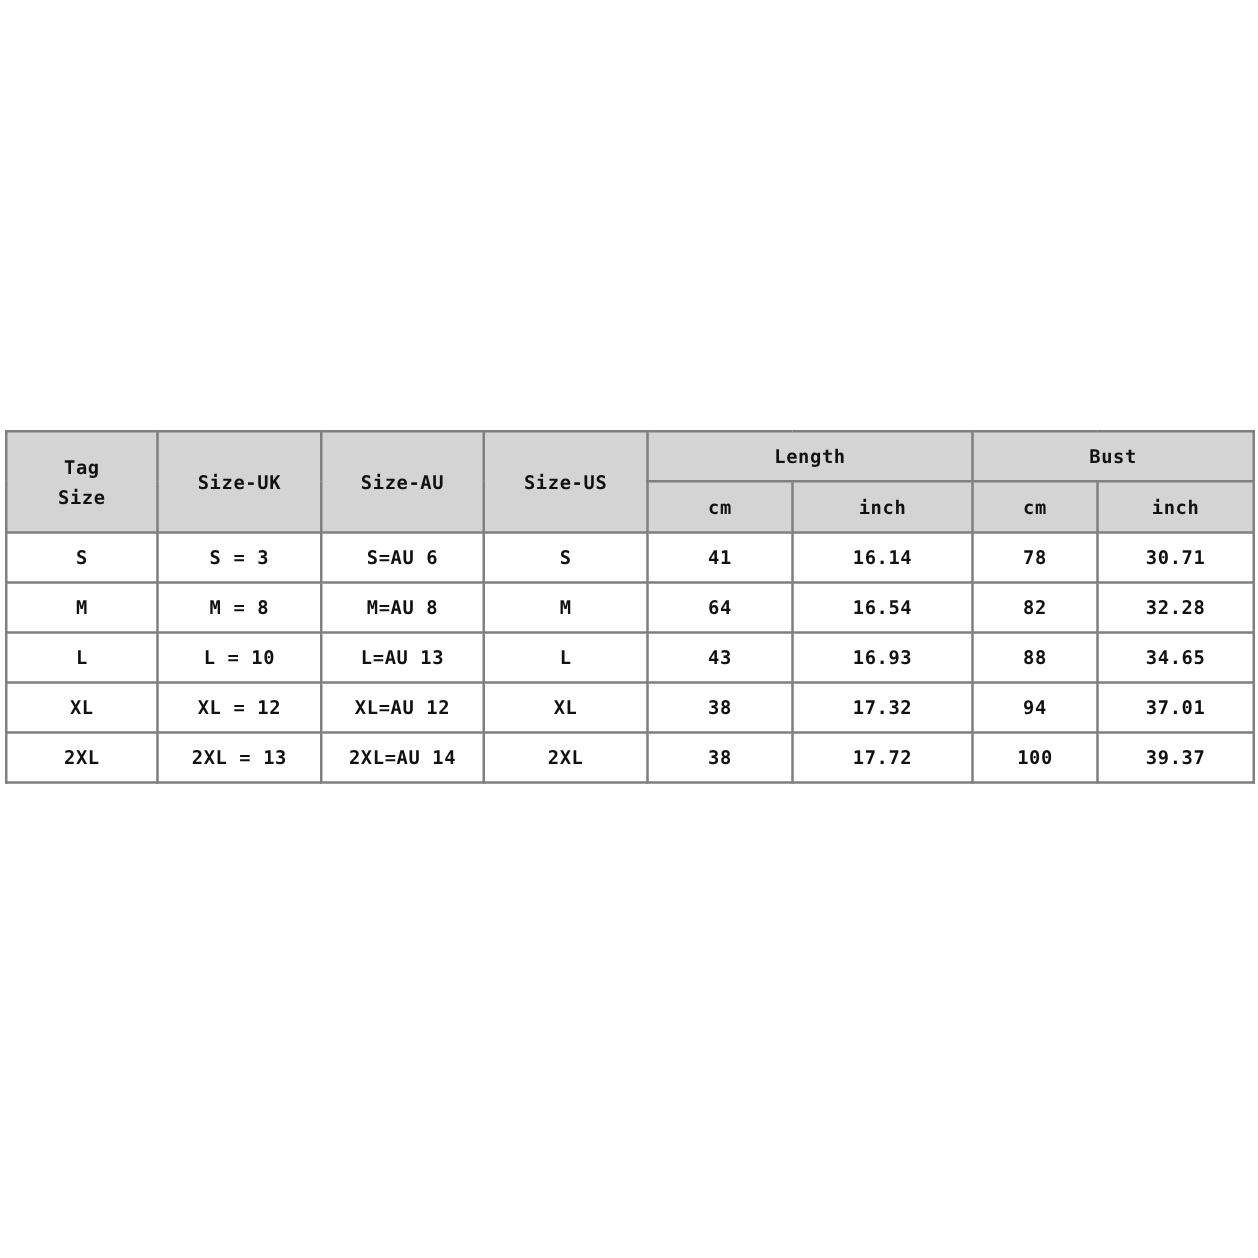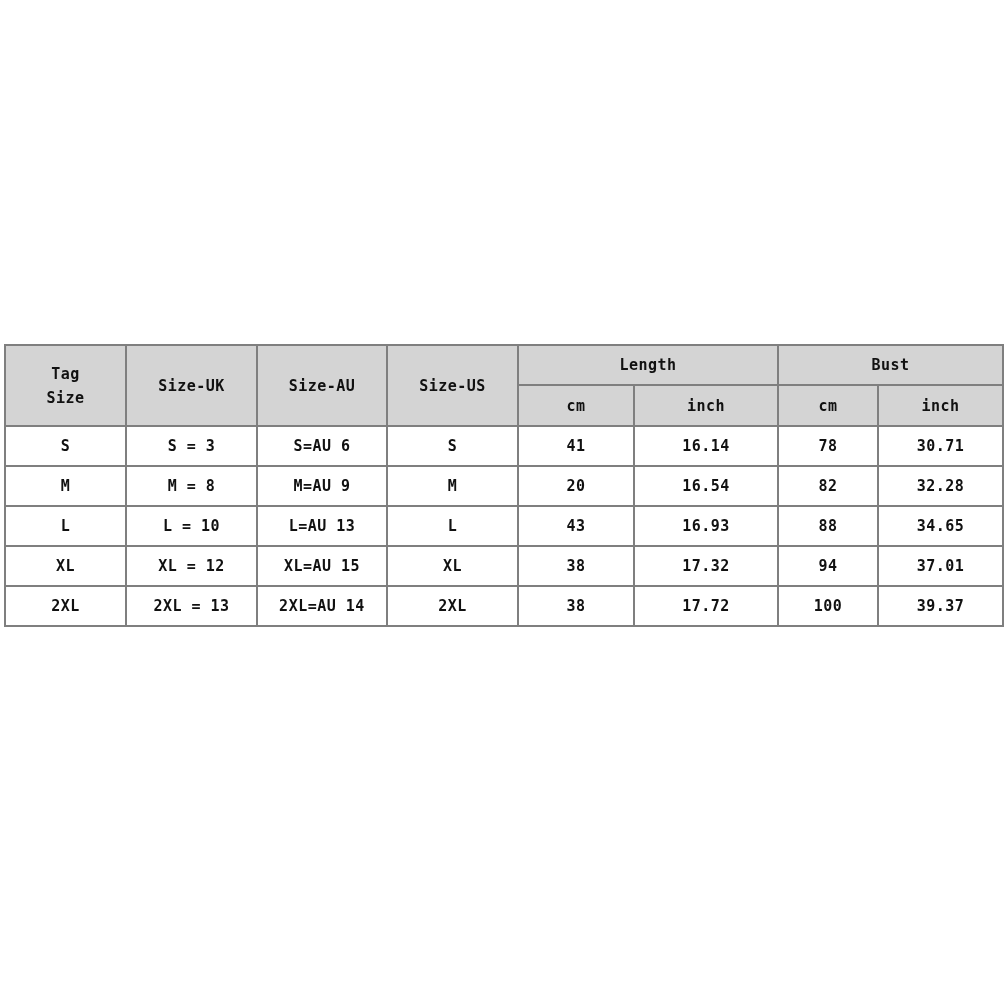--- a/index.html
+++ b/index.html
@@ -86,41 +86,41 @@
         <td>S=AU 6</td>
         <td>S</td>
         <td>41</td>
         <td>16.14</td>
         <td>78</td>
         <td>30.71</td>
       </tr>
       <tr class="data-row">
         <td>M</td>
         <td>M = 8</td>
-        <td>M=AU 9</td>
+        <td>M=AU 8</td>
         <td>M</td>
-        <td>20</td>
+        <td>64</td>
         <td>16.54</td>
         <td>82</td>
         <td>32.28</td>
       </tr>
       <tr class="data-row">
         <td>L</td>
         <td>L = 10</td>
         <td>L=AU 13</td>
         <td>L</td>
         <td>43</td>
         <td>16.93</td>
         <td>88</td>
         <td>34.65</td>
       </tr>
       <tr class="data-row">
         <td>XL</td>
         <td>XL = 12</td>
-        <td>XL=AU 15</td>
+        <td>XL=AU 12</td>
         <td>XL</td>
         <td>38</td>
         <td>17.32</td>
         <td>94</td>
         <td>37.01</td>
       </tr>
       <tr class="data-row">
         <td>2XL</td>
         <td>2XL = 13</td>
         <td>2XL=AU 14</td>

